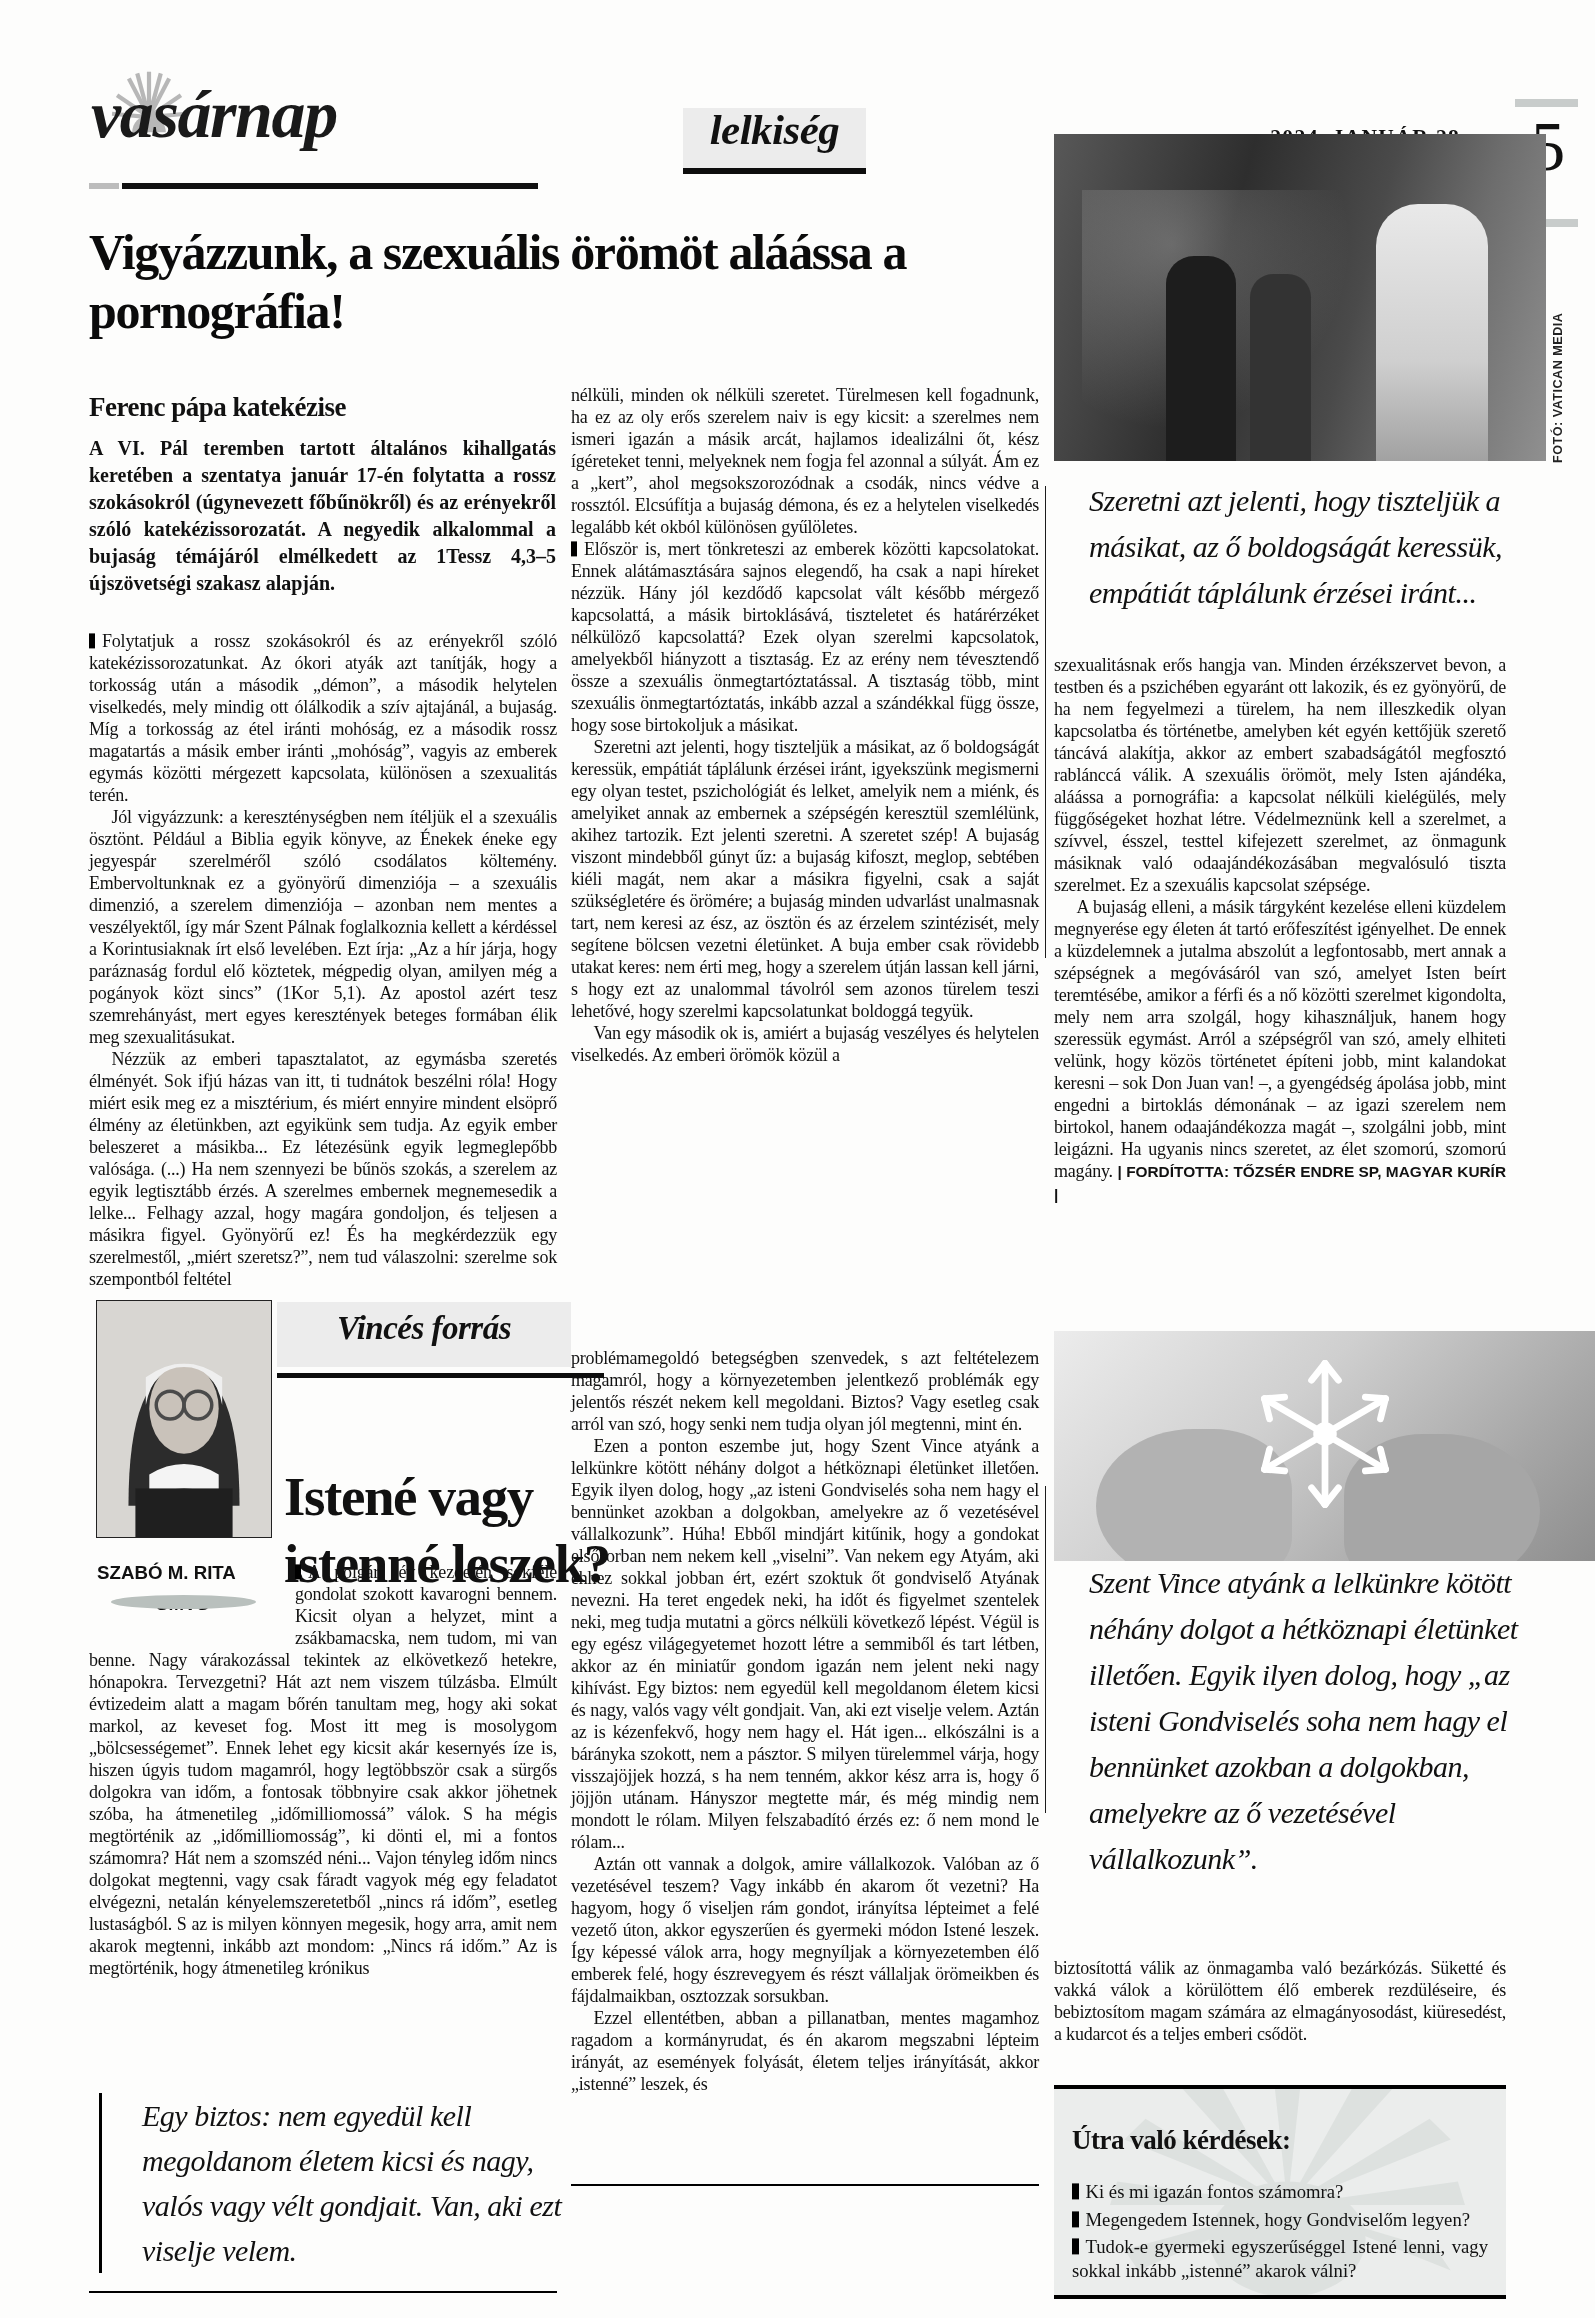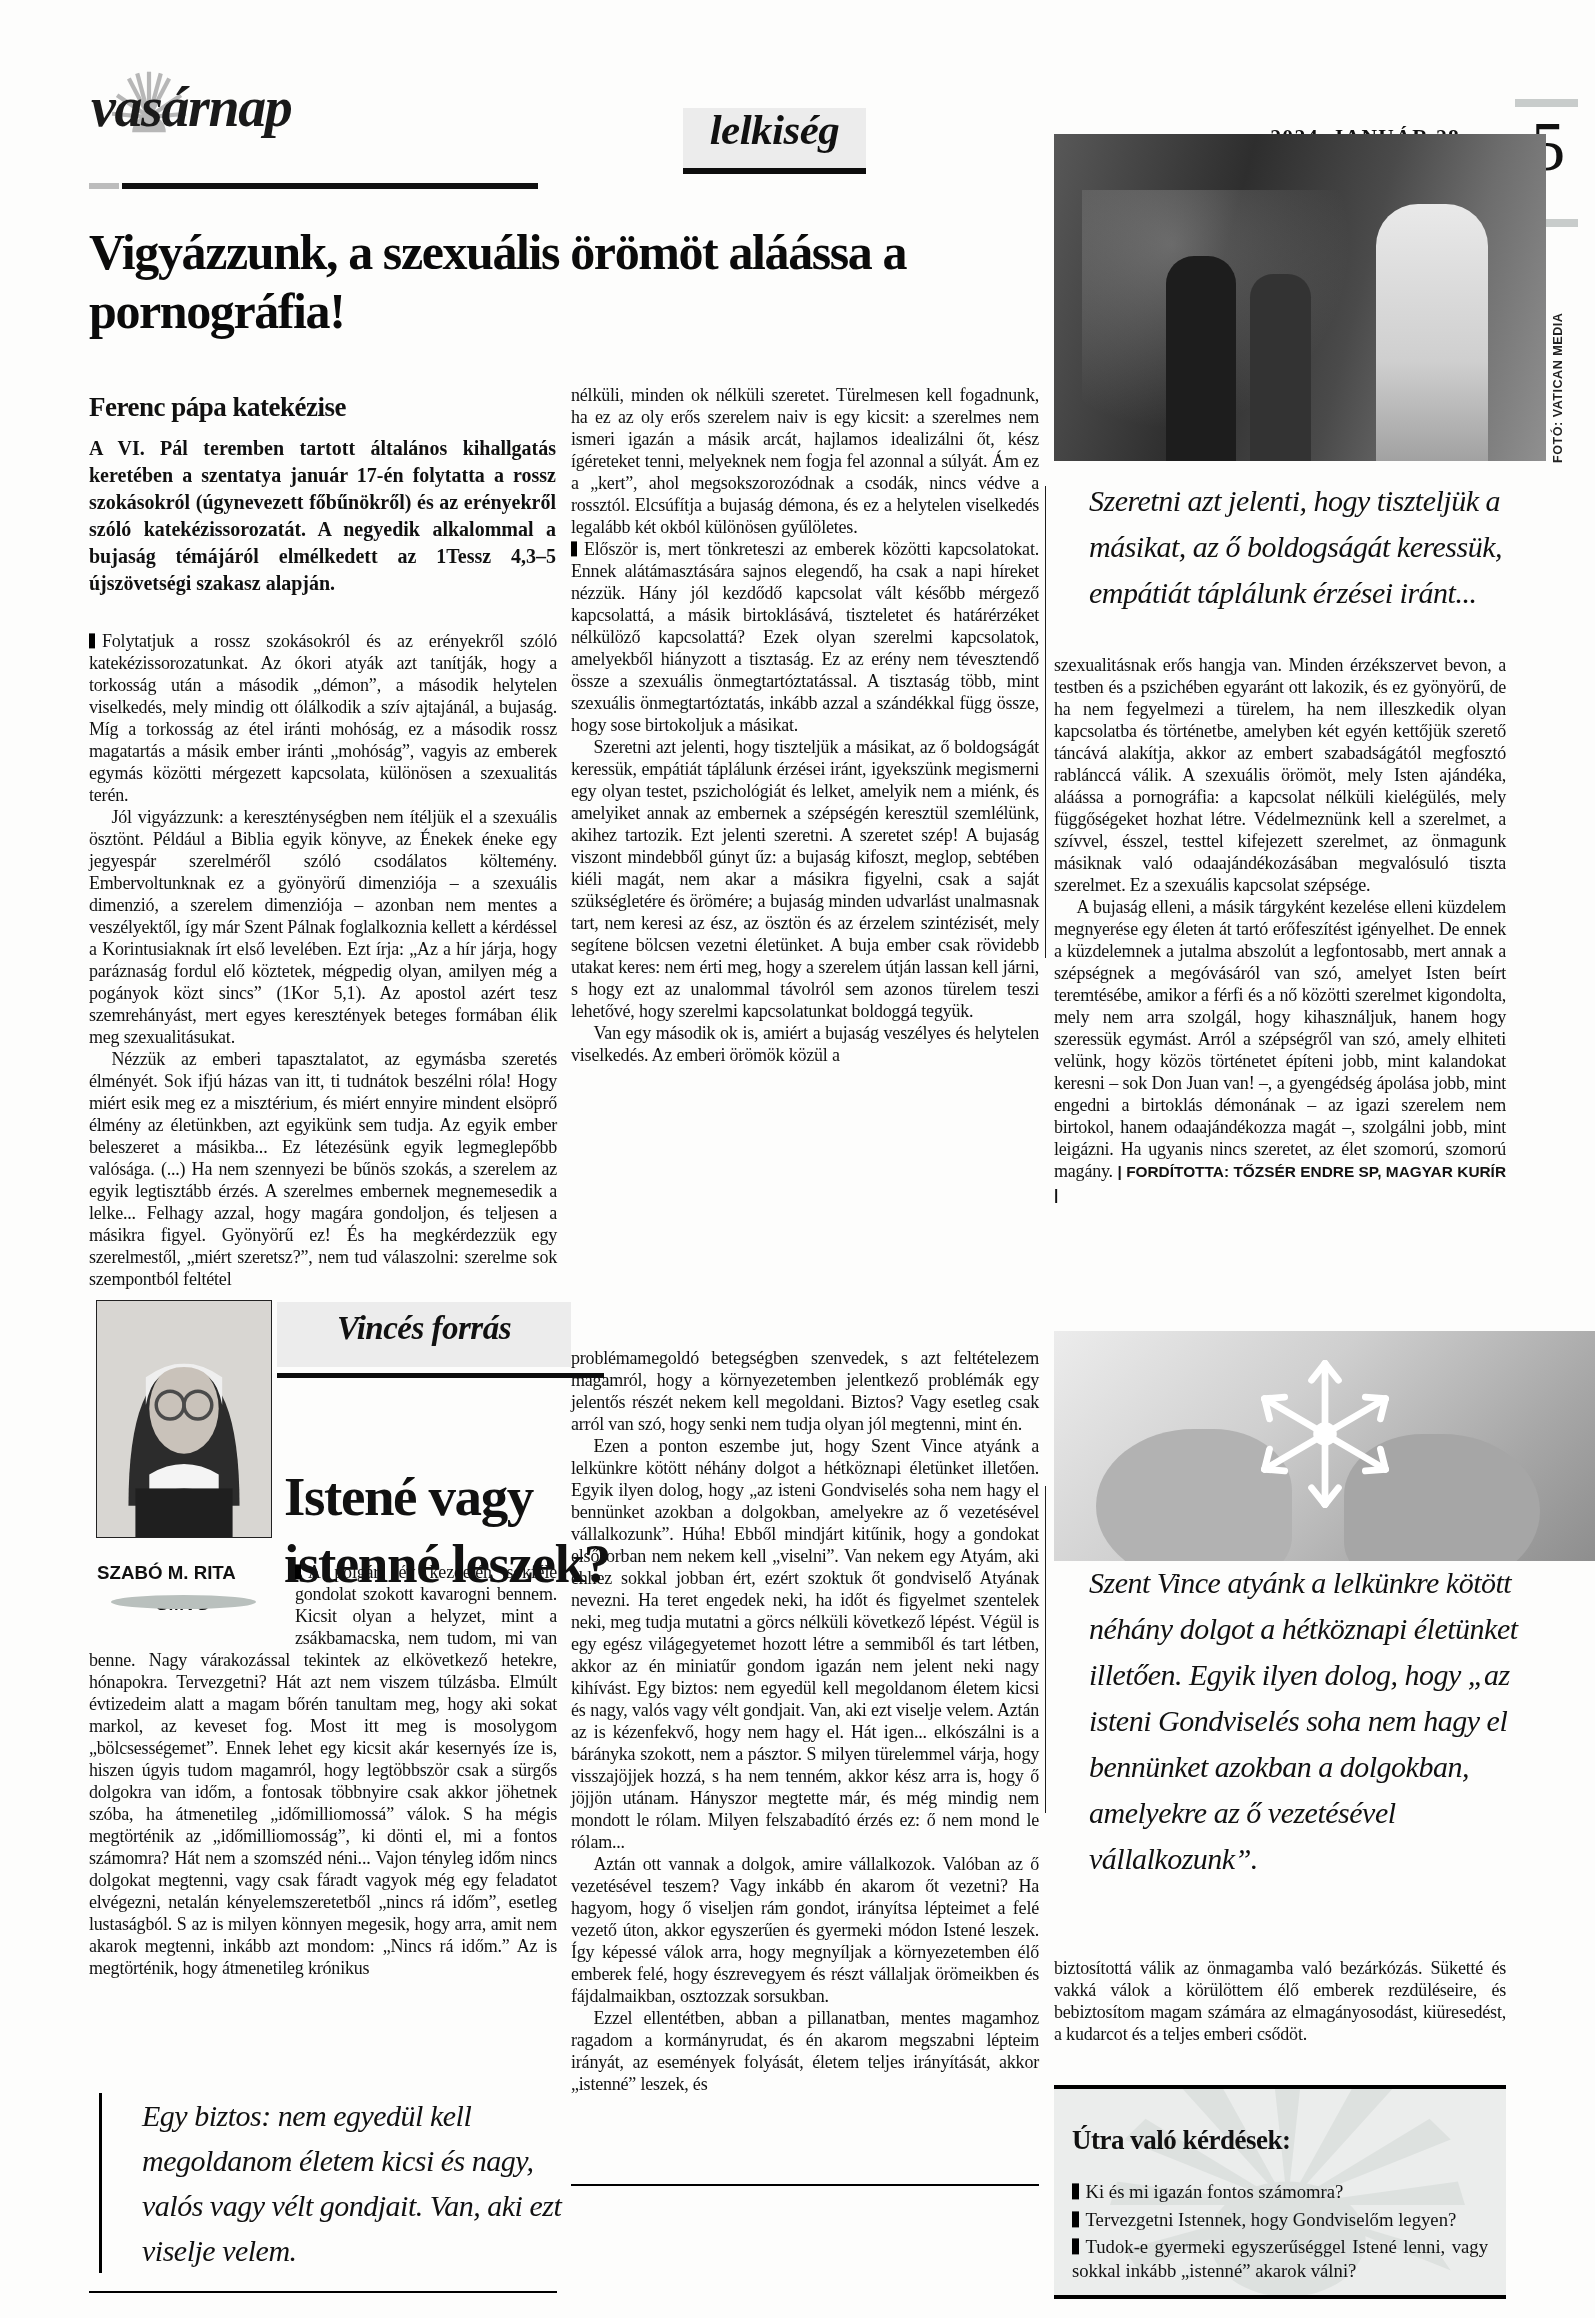--- a/index.html
+++ b/index.html
@@ -1,20 +1,20 @@
 <!DOCTYPE html>
 <html lang="hu" style="font-size:7.5px"><head>
 <meta charset="utf-8">
 <style>
   html,body{margin:0;padding:0;background:#888;}
   .page{position:relative;width:1595px;height:2319px;background:#fdfdfc;color:#111;
         font-family:"Liberation Serif",serif;overflow:hidden;}
   .abs{position:absolute;}
   
-  .masthead{font-style:italic;font-weight:bold;font-size:56px;letter-spacing:-1.4px;color:#1a1a1a;text-align:right;}
+  .masthead{font-style:italic;font-weight:bold;font-size:68px;letter-spacing:-1.4px;color:#1a1a1a;text-align:right;}
   .mast-rule{height:6px;background:#111;}
   .mast-dash{height:6px;background:#bcbcbc;}
   .section-box{background:#ececec;border-bottom:6px solid #0d0d0d;text-align:center;}
   .section-label{font-style:italic;font-weight:bold;font-size:43px;letter-spacing:-0.5px;}
   .date{font-size:21.5px;letter-spacing:1.4px;font-weight:bold;}
   .pageno{font-size:69px;font-weight:normal;}
   .gbar{height:8px;background:#c8cccb;}
   
   .headline{font-weight:bold;font-size:50px;line-height:59px;letter-spacing:-1.4px;color:#0b0b0b;}
   .kicker{font-weight:bold;font-size:27px;letter-spacing:-0.5px;}
@@ -201,19 +201,19 @@
           <polygon points="50,55 98,46 100,55"></polygon>
             <polygon points="50,55 8,80 4,72"></polygon>
           <polygon points="50,55 92,72 96,80"></polygon>
           <circle cx="50" cy="68" r="22"></circle>
         </g>
       </svg>
     </div>
     <div style="position:relative;padding:36px 18px 0 18px;">
       <div class="qbox-title">Útra való kérdések:</div>
       <p class="qbox-item" style="margin-top:24px;"><span class="pm" style="width:6.5px;height:16px;"></span><span>Ki és mi igazán fontos számomra?</span></p>
-      <p class="qbox-item" style="margin-top:3.7px;"><span class="pm" style="width:6.5px;height:16px;"></span><span>Tervezgetni Istennek, hogy Gondviselőm legyen?</span></p>
+      <p class="qbox-item" style="margin-top:3.7px;"><span class="pm" style="width:6.5px;height:16px;"></span><span>Megengedem Istennek, hogy Gondviselőm legyen?</span></p>
       <p class="qbox-item" style="margin-top:3.7px;"><span class="pm" style="width:6.5px;height:16px;"></span><span>Tudok-e gyermeki egyszerűséggel Istené lenni, vagy sokkal inkább „istenné” akarok válni?</span></p>
     </div>
   </div>
 
 </div>
 
 
 </body></html>

